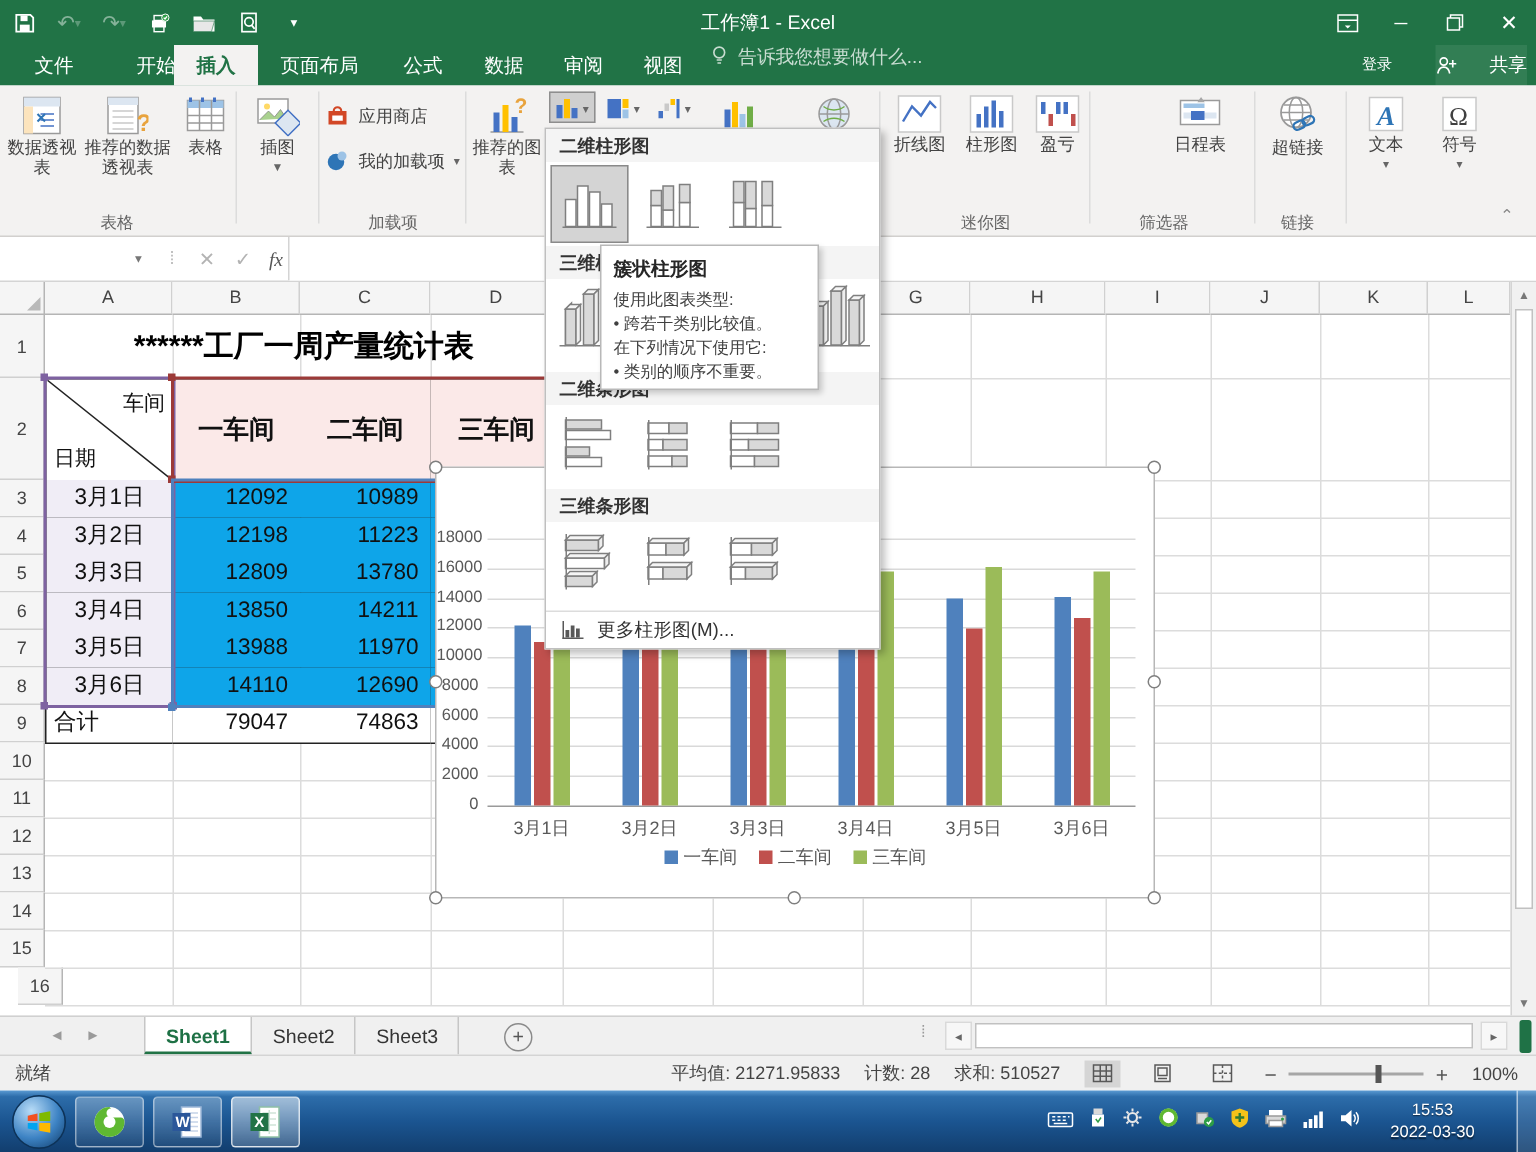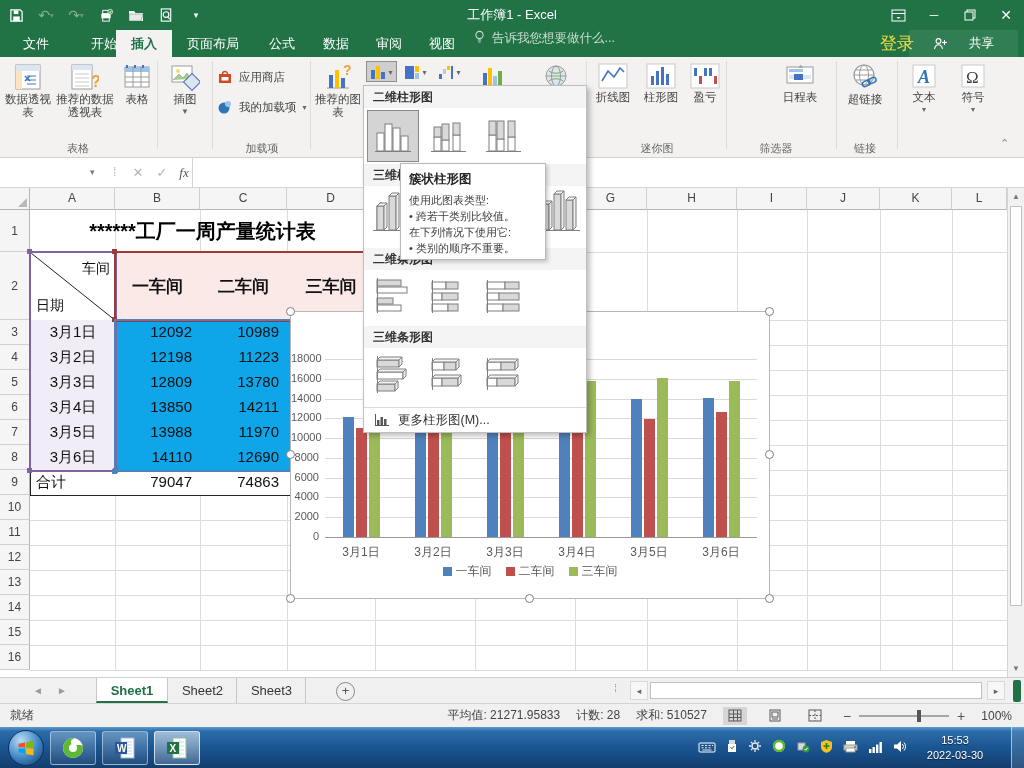--- a/index.html
+++ b/index.html
@@ -14,22 +14,22 @@
   .qbtn.dis{opacity:.45}
   #wtitle{position:absolute;left:0;right:0;top:0;height:30px;text-align:center;line-height:30px;font-size:13px;color:#fff}
   .winctl{position:absolute;top:0;right:0;height:30px;display:flex}
   .wbtn{width:36px;height:30px;display:flex;align-items:center;justify-content:center;color:#fff;font-size:12px}
 
   
   #tabrow{position:absolute;left:0;top:30px;width:1024px;height:27px;background:#217346}
   .rtab{position:absolute;top:0;height:27px;line-height:27px;padding:0 15px;color:#fff;font-size:13px}
   .rtab.active{background:#f3f2f1;color:#217346;font-weight:bold}
   #tellme{position:absolute;top:0;height:27px;display:flex;align-items:flex-start;gap:6px;color:rgba(255,255,255,.75);font-size:12.5px}
-  #signin{position:absolute;top:0;right:110px;height:27px;line-height:27px;color:#fde047;font-size:17px}
-  #share{position:absolute;top:0;right:6px;height:27px;display:flex;align-items:center;gap:22px;color:#fff;font-size:12.5px;background:rgba(255,255,255,.08);padding:0 24px}
+  #signin{position:absolute;top:0;right:96px;height:27px;line-height:27px;color:#ffffff;font-size:10px}
+  #share{position:absolute;top:0;right:6px;height:27px;display:flex;align-items:center;gap:22px;color:#fff;font-size:12.5px;background:rgba(255,255,255,.08);padding:0 0}
 
   
   #ribbon{position:absolute;left:0;top:57px;width:1024px;height:101px;background:#f3f2f1;border-bottom:1px solid #d2d0ce;box-sizing:border-box}
   .rbtn{position:absolute;top:3px;height:82px;display:flex;flex-direction:column;align-items:center;font-size:11.5px;line-height:1.15;color:#444;text-align:center}
   .rbtn svg{margin:3px 0 2px}
   .caret{font-size:8px;color:#666;margin-top:1px}
   .rwide{position:absolute;display:flex;align-items:center;gap:6px;font-size:11.5px;color:#444;height:24px}
   .rgl{position:absolute;top:84px;font-size:11px;color:#666;text-align:center;width:80px}
   .rsep{position:absolute;top:4px;height:88px;width:1px;background:#dcdcdc}
   .rmini{position:absolute;top:4px;width:31px;height:21px;display:flex;align-items:center;justify-content:center;gap:2px;border:1px solid transparent;box-sizing:border-box}
@@ -151,21 +151,21 @@
       <div class="rowhead" style="left: 0px; top: 395px; width: 30px; height: 25px; line-height: 25px;">6</div>
       <div class="rowhead" style="left: 0px; top: 420px; width: 30px; height: 25px; line-height: 25px;">7</div>
       <div class="rowhead" style="left: 0px; top: 445px; width: 30px; height: 25px; line-height: 25px;">8</div>
       <div class="rowhead" style="left: 0px; top: 470px; width: 30px; height: 25px; line-height: 25px;">9</div>
       <div class="rowhead" style="left: 0px; top: 495px; width: 30px; height: 25px; line-height: 25px;">10</div>
       <div class="rowhead" style="left: 0px; top: 520px; width: 30px; height: 25px; line-height: 25px;">11</div>
       <div class="rowhead" style="left: 0px; top: 545px; width: 30px; height: 25px; line-height: 25px;">12</div>
       <div class="rowhead" style="left: 0px; top: 570px; width: 30px; height: 25px; line-height: 25px;">13</div>
       <div class="rowhead" style="left: 0px; top: 595px; width: 30px; height: 25px; line-height: 25px;">14</div>
       <div class="rowhead" style="left: 0px; top: 620px; width: 30px; height: 25px; line-height: 25px;">15</div>
-      <div class="rowhead" style="left: 0px; top: 645px; width: 30px; height: 25px; line-height: 25px;">16</div>
+      <div class="rowhead" style="left: 12px; top: 645px; width: 30px; height: 25px; line-height: 25px;">16</div>
       <div class="vline" style="left: 115px; top: 210px; width: 1px; height: 460px;"></div>
       <div class="vline" style="left: 200px; top: 210px; width: 1px; height: 460px;"></div>
       <div class="vline" style="left: 287px; top: 210px; width: 1px; height: 460px;"></div>
       <div class="vline" style="left: 375px; top: 210px; width: 1px; height: 460px;"></div>
       <div class="vline" style="left: 475px; top: 210px; width: 1px; height: 460px;"></div>
       <div class="vline" style="left: 575px; top: 210px; width: 1px; height: 460px;"></div>
       <div class="vline" style="left: 647px; top: 210px; width: 1px; height: 460px;"></div>
       <div class="vline" style="left: 737px; top: 210px; width: 1px; height: 460px;"></div>
       <div class="vline" style="left: 807px; top: 210px; width: 1px; height: 460px;"></div>
       <div class="vline" style="left: 880px; top: 210px; width: 1px; height: 460px;"></div>

